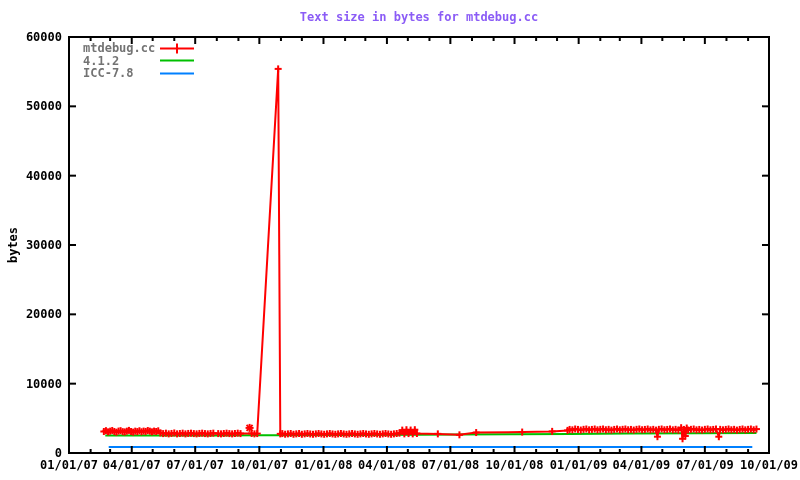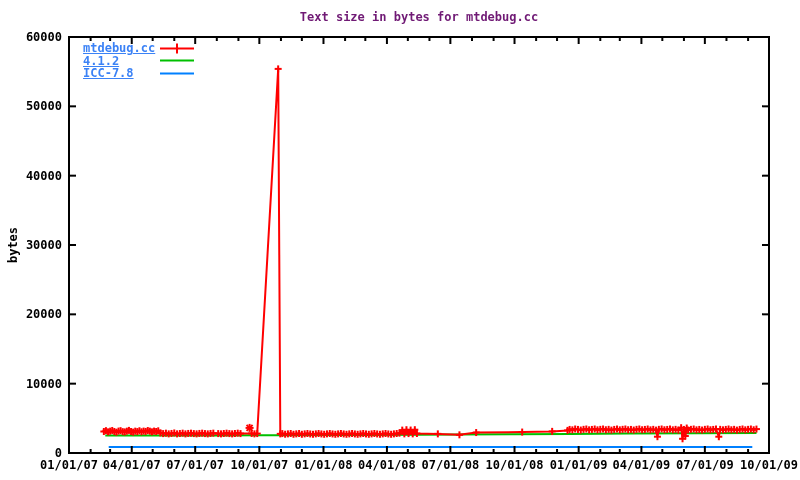--- a/index.html
+++ b/index.html
@@ -1,25 +1,25 @@
 <!DOCTYPE html>
 <html><head>
 <meta charset="utf-8">
 <style>
   html,body{margin:0;padding:0;background:#ffffff;width:800px;height:480px;overflow:hidden;}
   #stage{position:relative;width:800px;height:480px;background:#fff;
          font-family:"DejaVu Sans Mono","Liberation Mono",monospace;}
   #chart-svg{position:absolute;left:0;top:0;}
   .chart-title{position:absolute;left:69px;top:10px;width:700px;text-align:center;
-               font-size:12px;font-weight:bold;color:#701a75;}
+               font-size:12px;font-weight:bold;color:#8b5cf6;}
   .y-axis-title{position:absolute;left:13px;top:245px;transform:translate(-50%,-50%) rotate(-90deg);
                 font-size:12px;font-weight:bold;color:#000;white-space:nowrap;}
   #legend{position:absolute;left:83px;top:42px;}
   .lrow{display:flex;align-items:center;height:12.6px;}
-  .ltext{display:inline-block;width:77px;font-size:12px;font-weight:bold;color:#3b82f6;text-decoration:underline;}
+  .ltext{display:inline-block;width:77px;font-size:12px;font-weight:bold;color:#737373;}
   .lsample{display:inline-block;width:34px;height:13px;}
 </style>
 </head>
 <body>
 
 <div id="stage">
   <svg id="chart-svg" width="800" height="480">
       <polyline points="108.7,447.0 752.3,447.0" fill="none" stroke="#0080ff" stroke-width="2"></polyline>
       <polyline points="105.3,435.5 159.6,435.4 215.4,435.4 278.2,435.3 323.5,435.1 368.8,435.0 417.6,434.8 459.4,434.6 515.2,434.2 569.6,433.9 626.8,433.6 696.5,433.2 756.5,433.0" fill="none" stroke="#00c000" stroke-width="2"></polyline>
       <polyline points="103.9,431.5 106.0,430.7 108.0,431.9 110.1,431.2 112.2,430.5 114.3,431.5 116.4,432.2 118.5,431.1 120.6,430.7 122.7,431.6 124.8,431.9 126.9,431.2 129.0,430.4 131.1,431.5 133.1,432.1 135.2,431.2 137.3,431.6 139.4,430.7 141.5,431.8 143.6,431.1 145.7,431.4 147.8,430.5 149.9,431.2 152.0,431.9 154.1,431.1 156.2,431.5 158.2,430.8 160.3,432.9 163.1,433.6 165.9,433.2 168.7,433.9 171.5,433.4 174.3,433.0 177.1,433.9 179.9,433.5 182.6,433.2 185.4,433.9 188.2,433.4 191.0,433.2 193.8,433.6 196.6,433.9 199.4,433.4 202.2,433.2 205.0,433.6 207.7,433.9 210.5,433.4 213.3,433.2 218.2,433.6 221.0,433.9 223.8,433.5 226.6,433.2 229.4,433.6 232.1,433.9 234.9,433.5 237.7,433.2 240.5,433.6 251.7,433.4 254.5,433.9 257.2,433.6 278.2,68.9 280.3,433.9 282.3,433.6 285.1,434.2 287.9,433.9 290.7,433.5 293.5,434.3 296.3,433.9 299.1,433.5 301.9,434.3 304.7,433.9 307.4,433.5 310.2,433.9 313.0,434.3 315.8,433.9 318.6,433.5 321.4,433.9 324.2,434.3 327.0,433.9 329.8,433.5 332.5,433.9 335.3,434.3 338.1,433.9 340.9,433.5 343.7,433.9 346.5,434.3 349.3,433.9 352.1,433.5 354.9,433.9 357.6,434.3 360.4,433.9 363.2,433.5 366.0,433.9 368.8,434.3 371.6,433.9 374.4,433.5 377.2,433.9 380.0,434.3 382.7,433.9 385.5,433.5 388.3,433.9 391.1,434.3 393.9,433.9 396.7,433.5 399.5,433.2 402.3,430.1 404.4,433.9 406.5,429.7 408.5,433.6 410.6,430.1 412.7,433.9 414.8,429.7 416.9,433.5 437.8,433.9 459.4,434.8 476.2,432.5 522.2,432.1 552.2,431.4 567.5,430.4 569.6,429.4 572.4,429.8 575.2,429.0 578.0,429.4 580.8,430.1 583.5,429.4 586.3,429.0 589.1,429.8 591.9,429.4 594.7,429.0 597.5,429.8 600.3,429.4 603.1,429.0 605.9,429.8 608.6,429.4 611.4,430.1 614.2,429.4 617.0,429.0 619.8,429.8 622.6,429.4 625.4,429.0 628.2,429.8 631.0,429.4 633.7,430.1 636.5,429.4 639.3,429.0 642.1,429.8 644.9,429.4 647.7,429.0 650.5,429.8 653.3,429.4 656.1,430.1 657.4,436.7 658.8,429.4 661.6,429.0 664.4,429.8 667.2,429.4 670.0,429.0 672.8,429.8 675.6,429.4 678.4,430.1 681.2,427.7 682.5,438.8 683.9,429.4 685.3,436.0 686.7,428.0 688.1,430.1 690.9,429.4 693.7,429.0 696.5,429.8 699.3,429.4 702.1,430.1 704.9,429.4 707.6,429.0 710.4,429.8 713.2,429.4 716.0,429.0 718.8,436.7 720.2,429.4 723.0,429.8 725.8,429.4 728.6,429.0 731.4,429.8 734.1,429.4 736.9,430.1 739.7,429.4 742.5,429.0 745.3,429.8 748.1,429.4 750.9,429.0 753.7,429.8 756.5,429.1" fill="none" stroke="#ff0000" stroke-width="2"></polyline>

